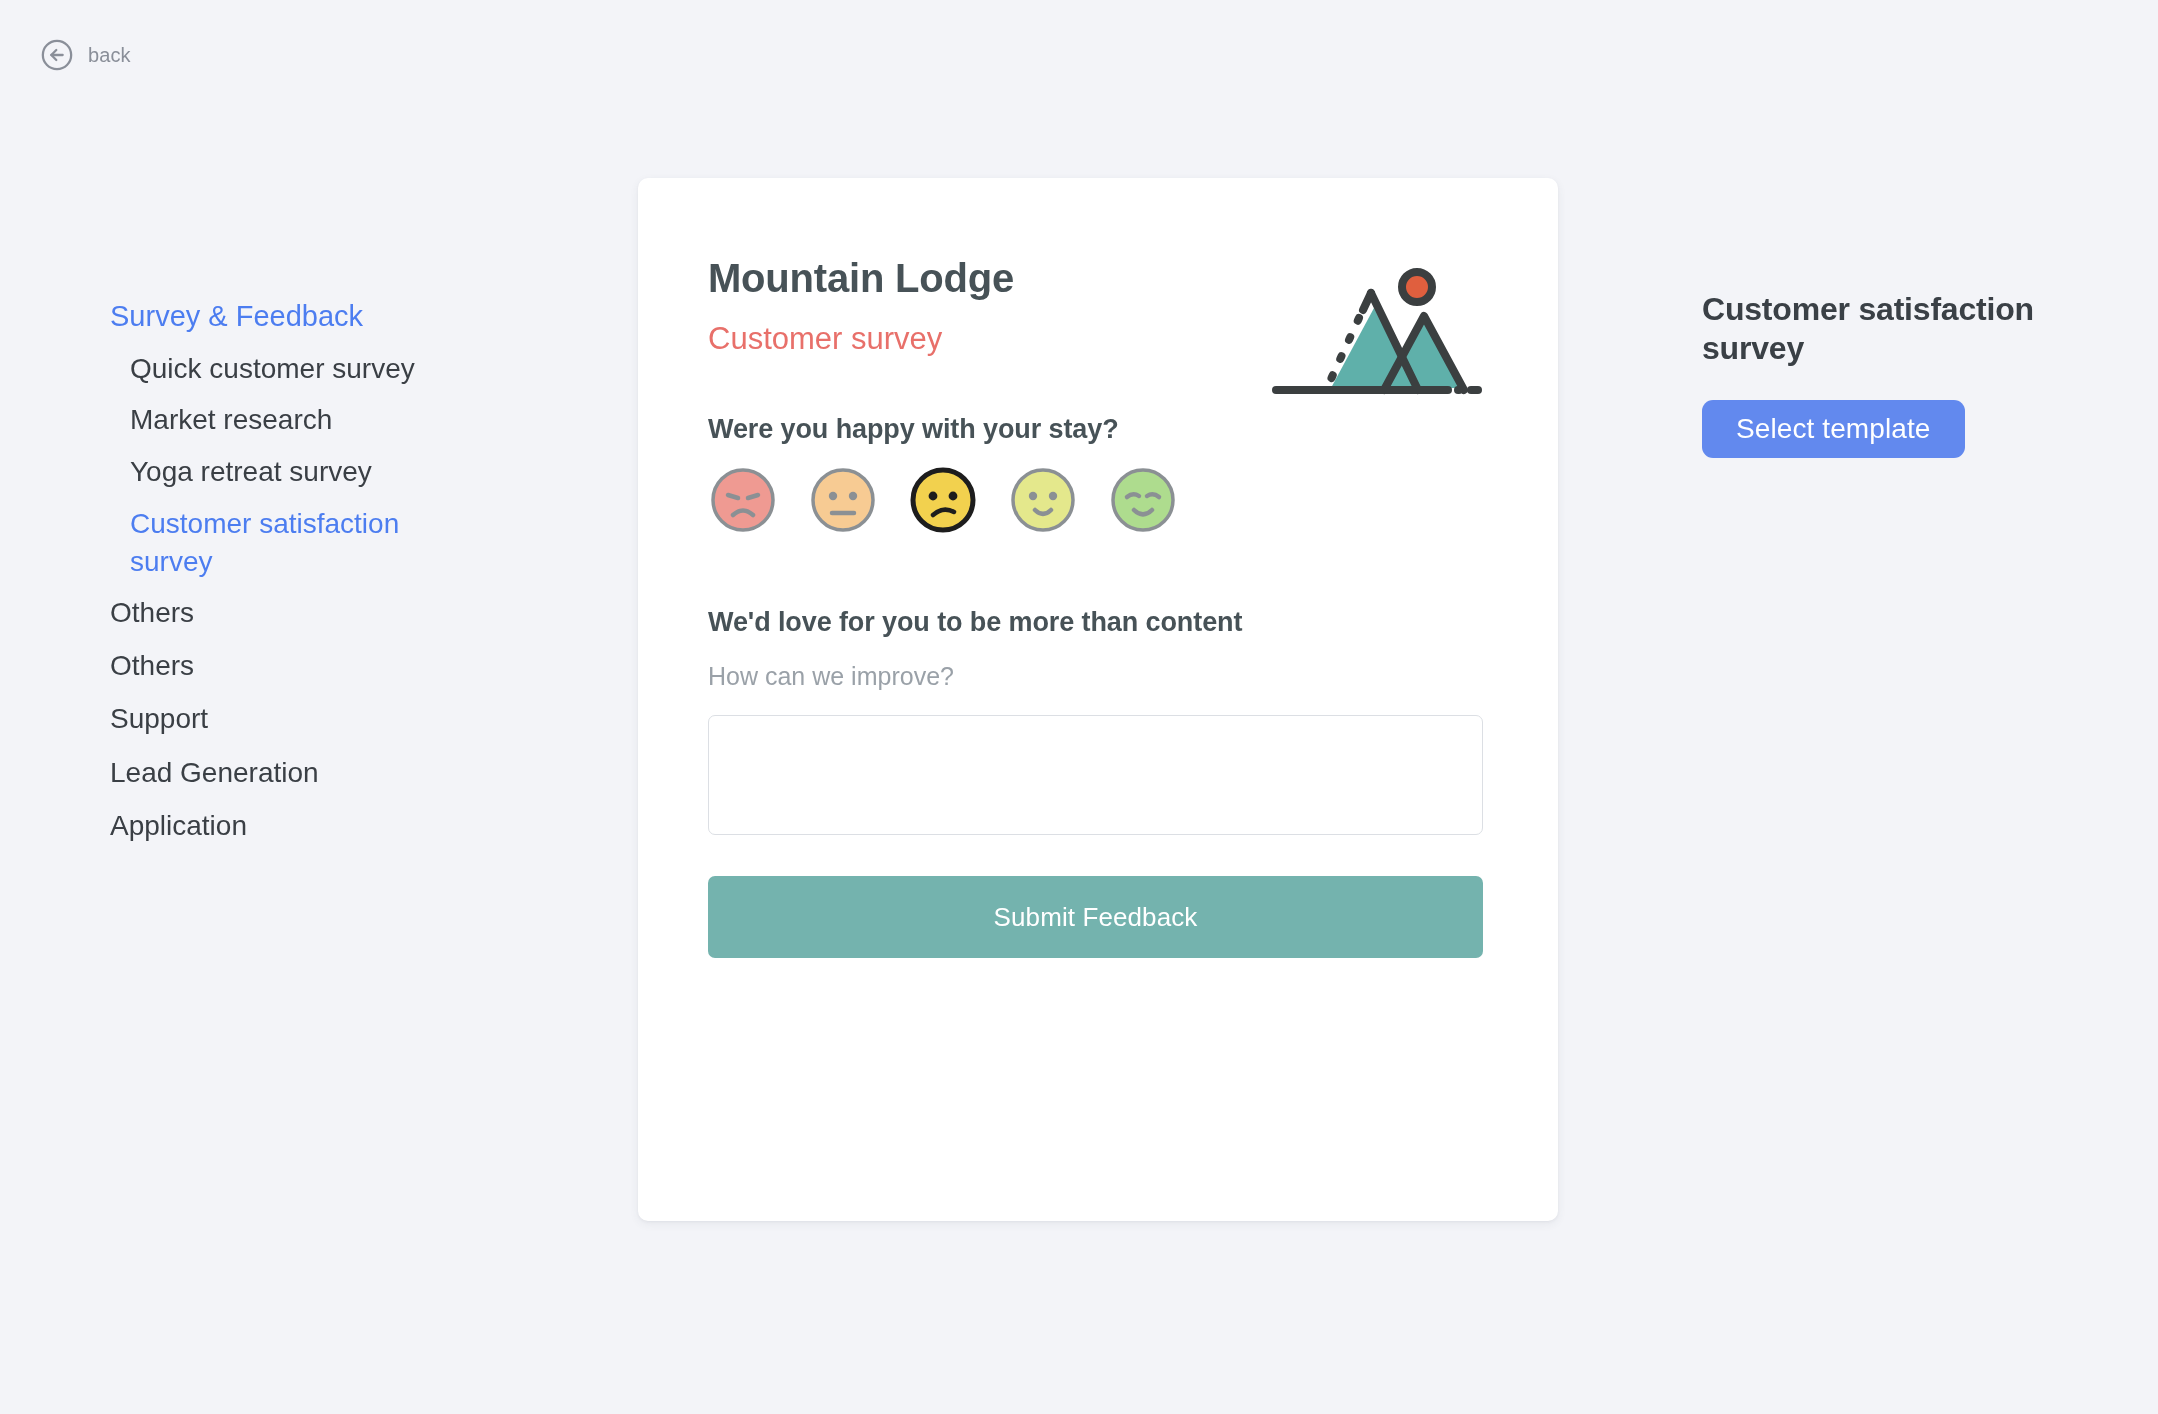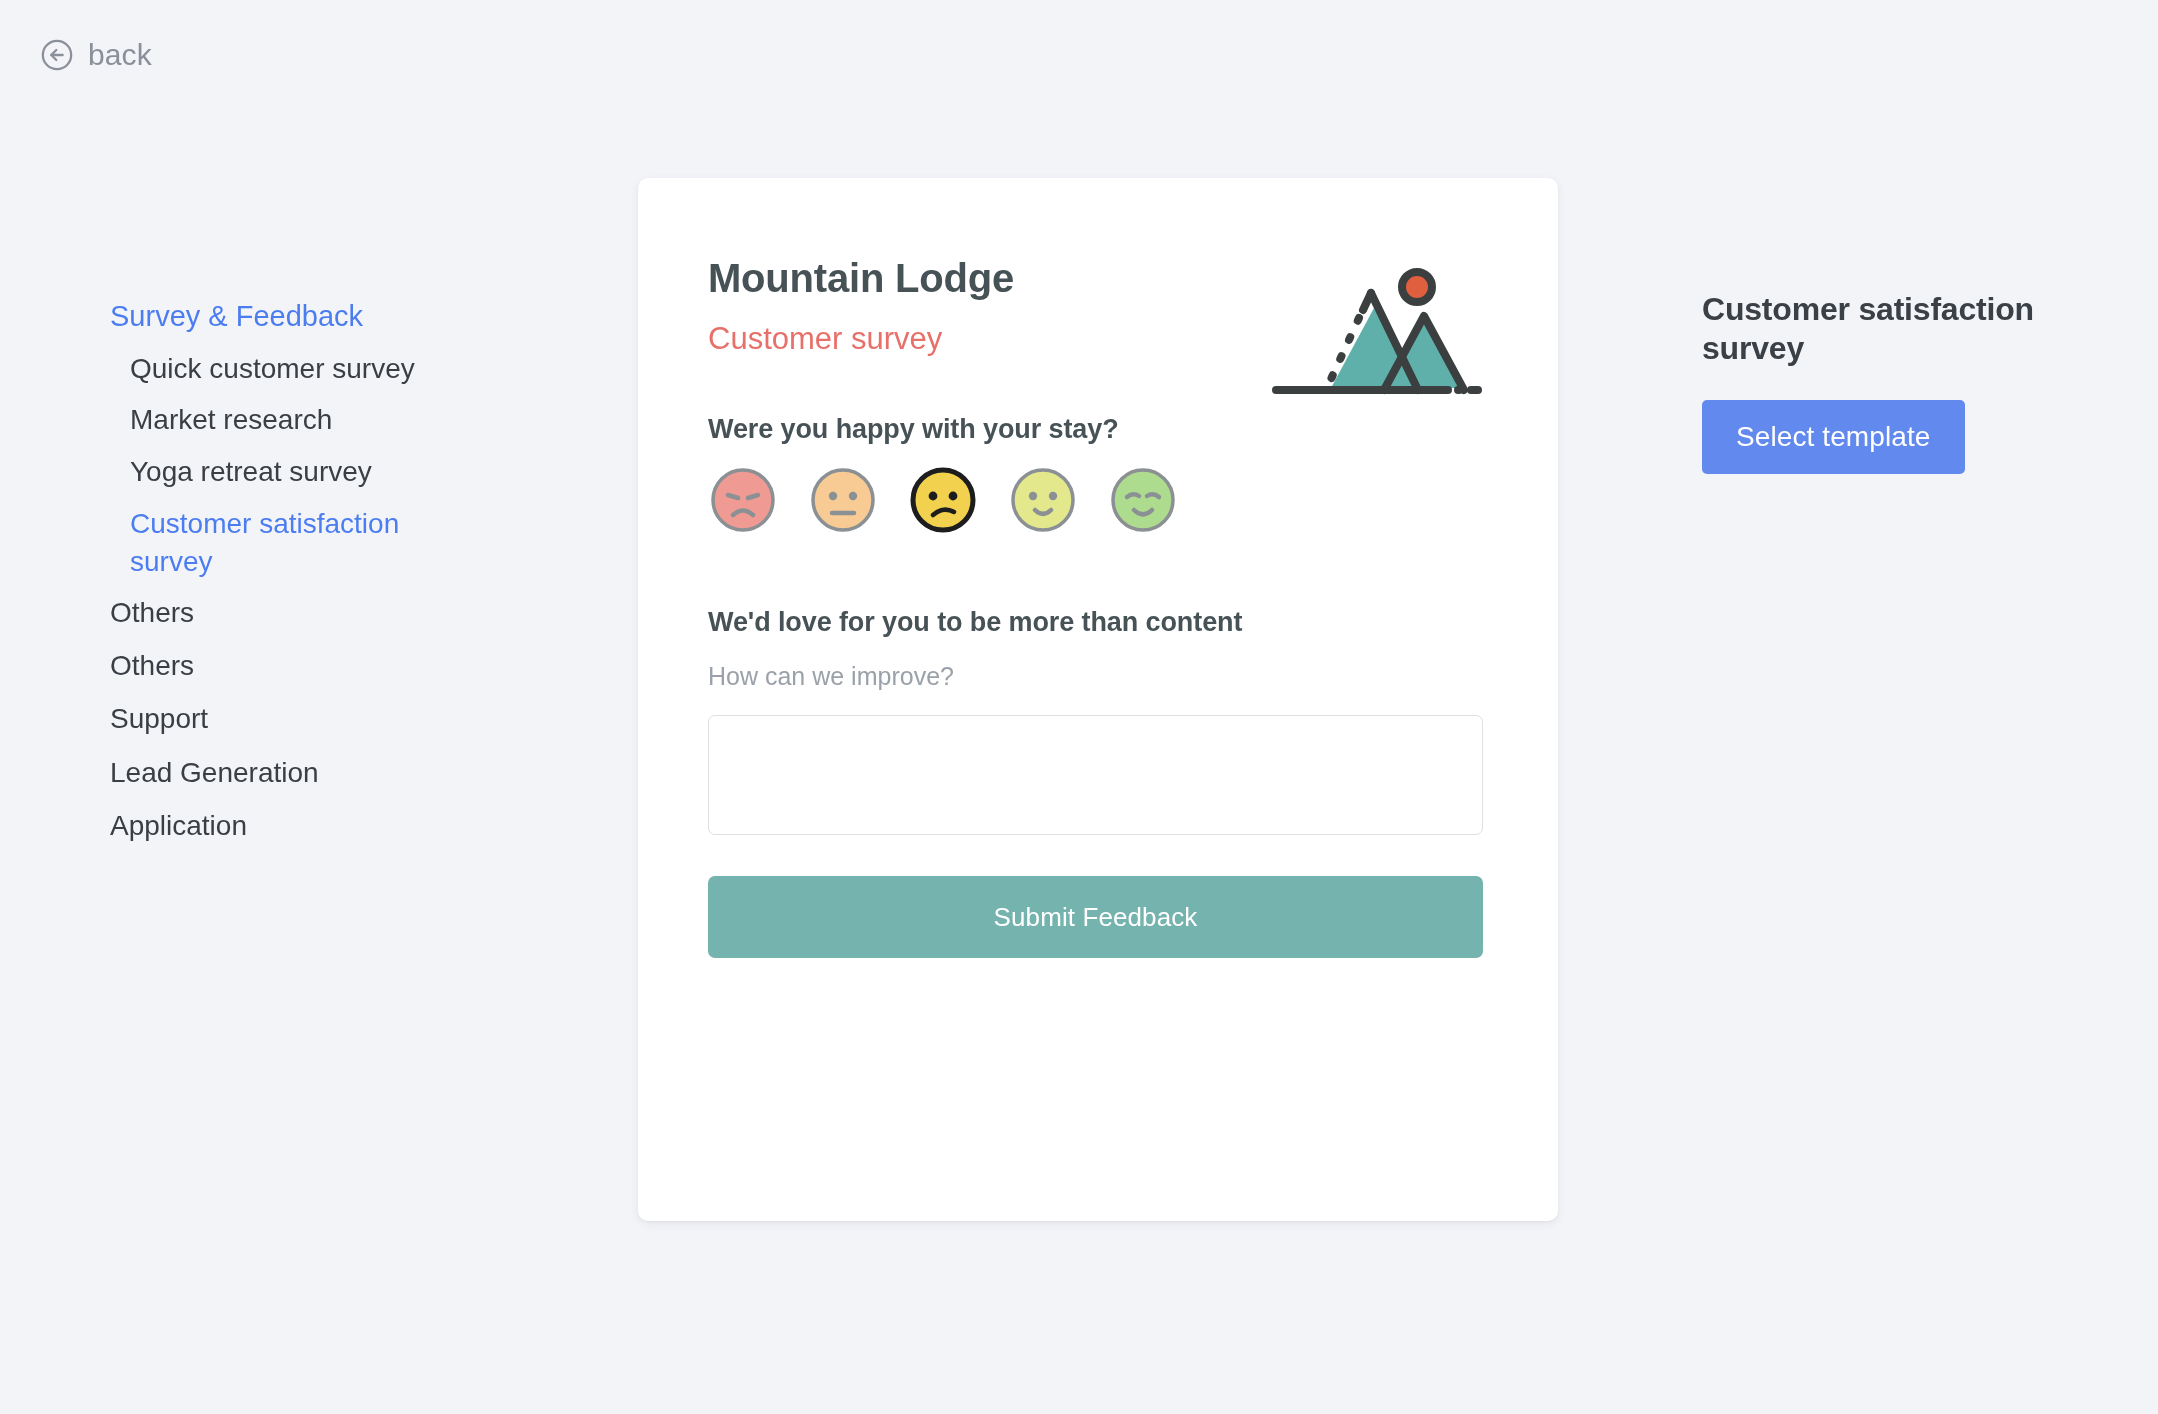--- a/index.html
+++ b/index.html
@@ -21,21 +21,21 @@
     position: absolute;
     left: 40px;
     top: 38px;
     display: flex;
     align-items: center;
     gap: 14px;
     cursor: pointer;
   }
   .back-icon { width: 34px; height: 34px; display: block; }
   .back-label {
-    font-size: 30px;
+    font-size: 20px;
     color: #8a8f99;
     letter-spacing: 0.1px;
     text-align: right;
   }
 
   
   .sidebar {
     position: absolute;
     left: 110px;
     top: 298px;
@@ -182,22 +182,22 @@
     margin: 0 0 32px 0;
     max-width: 340px;
     letter-spacing: -0.2px;
   }
   .select-template-btn {
     border: 0;
     background: #6289ee;
     color: #fff;
     font-family: "Liberation Sans", sans-serif;
     font-size: 28px;
-    padding: 21px 34px;
-    border-radius: 5px;
+    padding: 13px 34px;
+    border-radius: 11px;
     cursor: pointer;
     letter-spacing: 0.1px;
   }
 </style>
 </head>
 <body>
 
 <div class="back-link">
   <span>
     <svg class="back-icon" viewBox="0 0 24 24" fill="none" stroke="#8a8f99" stroke-width="1.6" stroke-linecap="round" stroke-linejoin="round">

